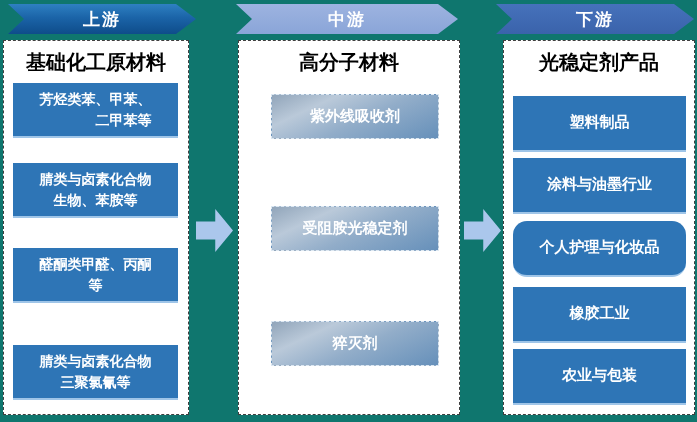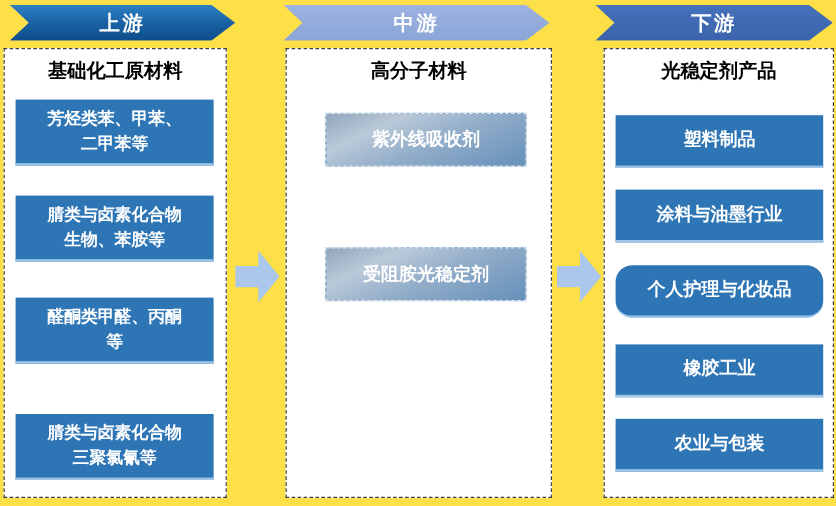--- a/index.html
+++ b/index.html
@@ -1,17 +1,17 @@
 <!DOCTYPE html>
 <html><head>
 <meta charset="utf-8">
 <style>
   html,body{margin:0;padding:0;background:#fff;}
   .stage{
-    position:relative;width:697px;height:422px;background:#fde047;
+    position:relative;width:697px;height:422px;background:#0f766e;
     font-family:"DejaVu Sans","Liberation Sans",sans-serif;
     overflow:hidden;
   }
   
   .banner{
     position:absolute;top:4px;height:30px;
     display:flex;align-items:center;justify-content:center;
     color:#fff;font-weight:bold;font-size:17px;letter-spacing:2px;
     clip-path:polygon(0 0, calc(100% - 20px) 0, 100% 50%, calc(100% - 20px) 100%, 0 100%, 16px 50%);
   }
@@ -21,31 +21,31 @@
   
   .col{
     position:absolute;top:40px;height:375px;
     border:1px dashed #3f3f3f;background:#fff;box-sizing:border-box;
   }
   .col-up{left:3px;width:186px;}
   .col-mid{left:238px;width:222px;}
   .col-down{left:503px;width:192px;}
   .col-title{
     position:absolute;top:8px;left:0;right:0;text-align:center;
-    font-size:16px;font-weight:bold;color:#000;
+    font-size:20px;font-weight:bold;color:#000;
   }
   
   .box{
     position:absolute;display:flex;align-items:center;justify-content:center;
     background:#2e75b6;color:#fff;font-weight:bold;text-align:center;
     border-bottom:2px solid #9fc5e8;box-sizing:border-box;
     white-space:pre-line;line-height:1.45;
   }
   .box-up{left:9px;width:165px;height:55px;font-size:14px;}
-  .box-down{left:9px;width:173px;height:44px;font-size:15px;}
+  .box-down{left:9px;width:173px;height:56px;font-size:15px;}
   
   .box-mid{
     position:absolute;left:32px;width:168px;height:45px;
     display:flex;align-items:center;justify-content:center;
     color:#fff;font-weight:bold;font-size:15px;
     background:linear-gradient(155deg,#91a5ba 0%,#bac9d9 26%,#92adc9 55%,#6690ba 100%);
     border:1px dashed #dde8f2;box-sizing:border-box;font-family:Liberation Serif, serif;
   }
   
   .flow-arrow{
@@ -67,36 +67,37 @@
   </div>
   <div class="banner banner-mid">
     <span>中游</span>
   </div>
   <div class="banner banner-down">
     <span>下游</span>
   </div>
 
   <div class="col col-up">
     <div class="col-title">基础化工原材料</div>
-    <div class="box box-up" style="top:42px;">芳烃类苯、甲苯、
+    <div class="box box-up" style="top:42px;text-align:right;">芳烃类苯、甲苯、
 二甲苯等</div>
     <div class="box box-up" style="top:122px;">腈类与卤素化合物
 生物、苯胺等</div>
     <div class="box box-up" style="top:207px;">醛酮类甲醛、丙酮
 等</div>
     <div class="box box-up" style="top:304px;">腈类与卤素化合物
 三聚氯氰等</div>
   </div>
 
   <div class="flow-arrow arrow-1"></div>
 
   <div class="col col-mid">
     <div class="col-title">高分子材料</div>
     <div class="box-mid" style="top:53px;">紫外线吸收剂</div>
     <div class="box-mid" style="top:165px;">受阻胺光稳定剂</div>
+    <div class="box-mid" style="top:280px;">猝灭剂</div>
   </div>
 
   <div class="flow-arrow arrow-2"></div>
 
   <div class="col col-down">
     <div class="col-title">光稳定剂产品</div>
     <div class="box box-down" style="top:55px;">塑料制品</div>
     <div class="box box-down" style="top:117px;">涂料与油墨行业</div>
     <div class="box box-down" style="top:180px;border-radius:14px;">个人护理与化妆品</div>
     <div class="box box-down" style="top:246px;">橡胶工业</div>

